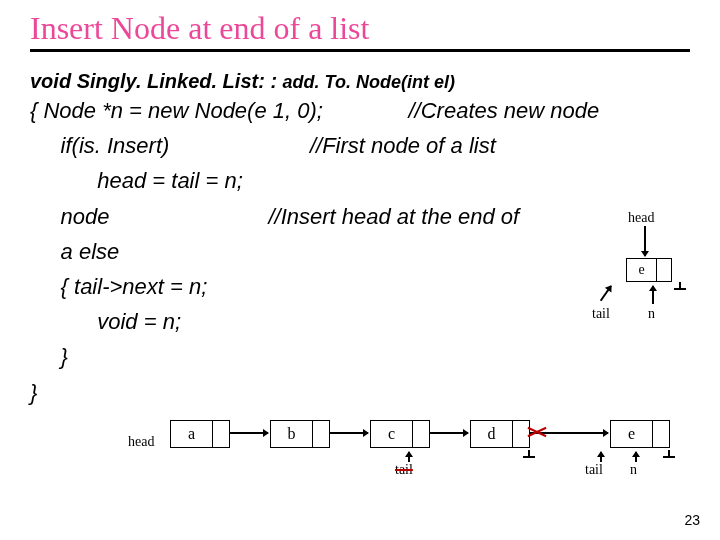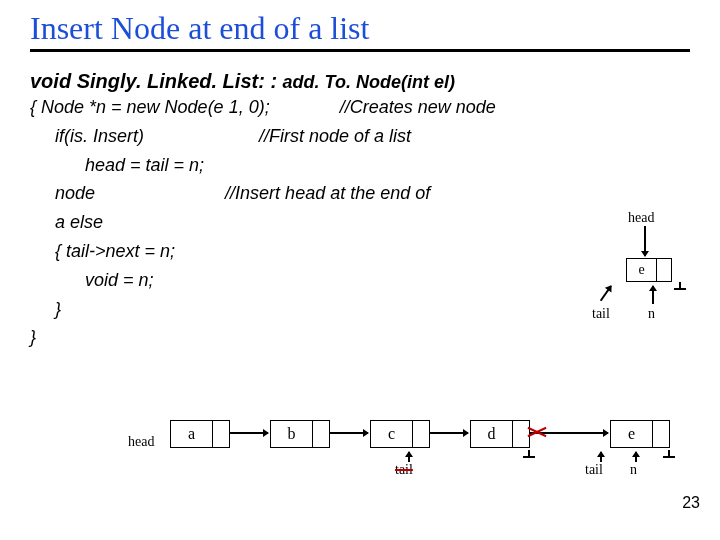--- a/index.html
+++ b/index.html
@@ -1,25 +1,25 @@
 <!DOCTYPE html>
 <html><head>
 <meta charset="utf-8">
 <style>
   * { box-sizing: border-box; }
   body { margin: 0; font-family: "Times New Roman", serif; background: #fff; }
   .slide { width: 720px; height: 540px; position: relative; padding: 10px 30px; }
-  .title { font-size: 32px; color: #1d4ed8; border-bottom: 3px solid #000; padding-bottom: 2px; margin-bottom: 18px; font-weight: normal; }
+  .title { font-size: 32px; color: #ec4899; border-bottom: 3px solid #000; padding-bottom: 2px; margin-bottom: 18px; font-weight: normal; }
   .sig { font-family: Arial, sans-serif; font-size: 20px; font-weight: bold; font-style: italic; }
   .sig .method { font-weight: bold; font-style: italic; font-size: 18px; }
-  .code { font-family: Arial, sans-serif; font-size: 18px; font-style: italic; line-height: 1.6; }
+  .code { font-family: Arial, sans-serif; font-size: 22px; font-style: italic; line-height: 1.6; }
   .code .cm { font-style: italic; }
   .code .t { display: block; }
   .brace { font-style: italic; }
-  .pagenum { position: absolute; right: 20px; bottom: 28px; font-size: 16px; font-family: Arial, sans-serif; }
+  .pagenum { position: absolute; right: 20px; bottom: 12px; font-size: 14px; font-family: Arial, sans-serif; }
 
   
   .dia1 { position: absolute; right: 30px; top: 210px; width: 110px; height: 130px; font-family: "Times New Roman", serif; }
   .dia1 .box { position: absolute; top: 48px; left: 46px; width: 46px; height: 24px; border: 1px solid #000; background: #fff; display: flex; }
   .dia1 .box .v { flex: 1; border-right: 1px solid #000; display:flex; align-items:center; justify-content:center; font-size:14px; }
   .dia1 .box .p { width: 14px; position:relative; }
   .dia1 .headlbl { position:absolute; top:0; left:48px; font-size:14px; }
   .dia1 .taillbl { position:absolute; top:96px; left:12px; font-size:14px; }
   .dia1 .nlbl { position:absolute; top:96px; left:68px; font-size:14px; }
 

